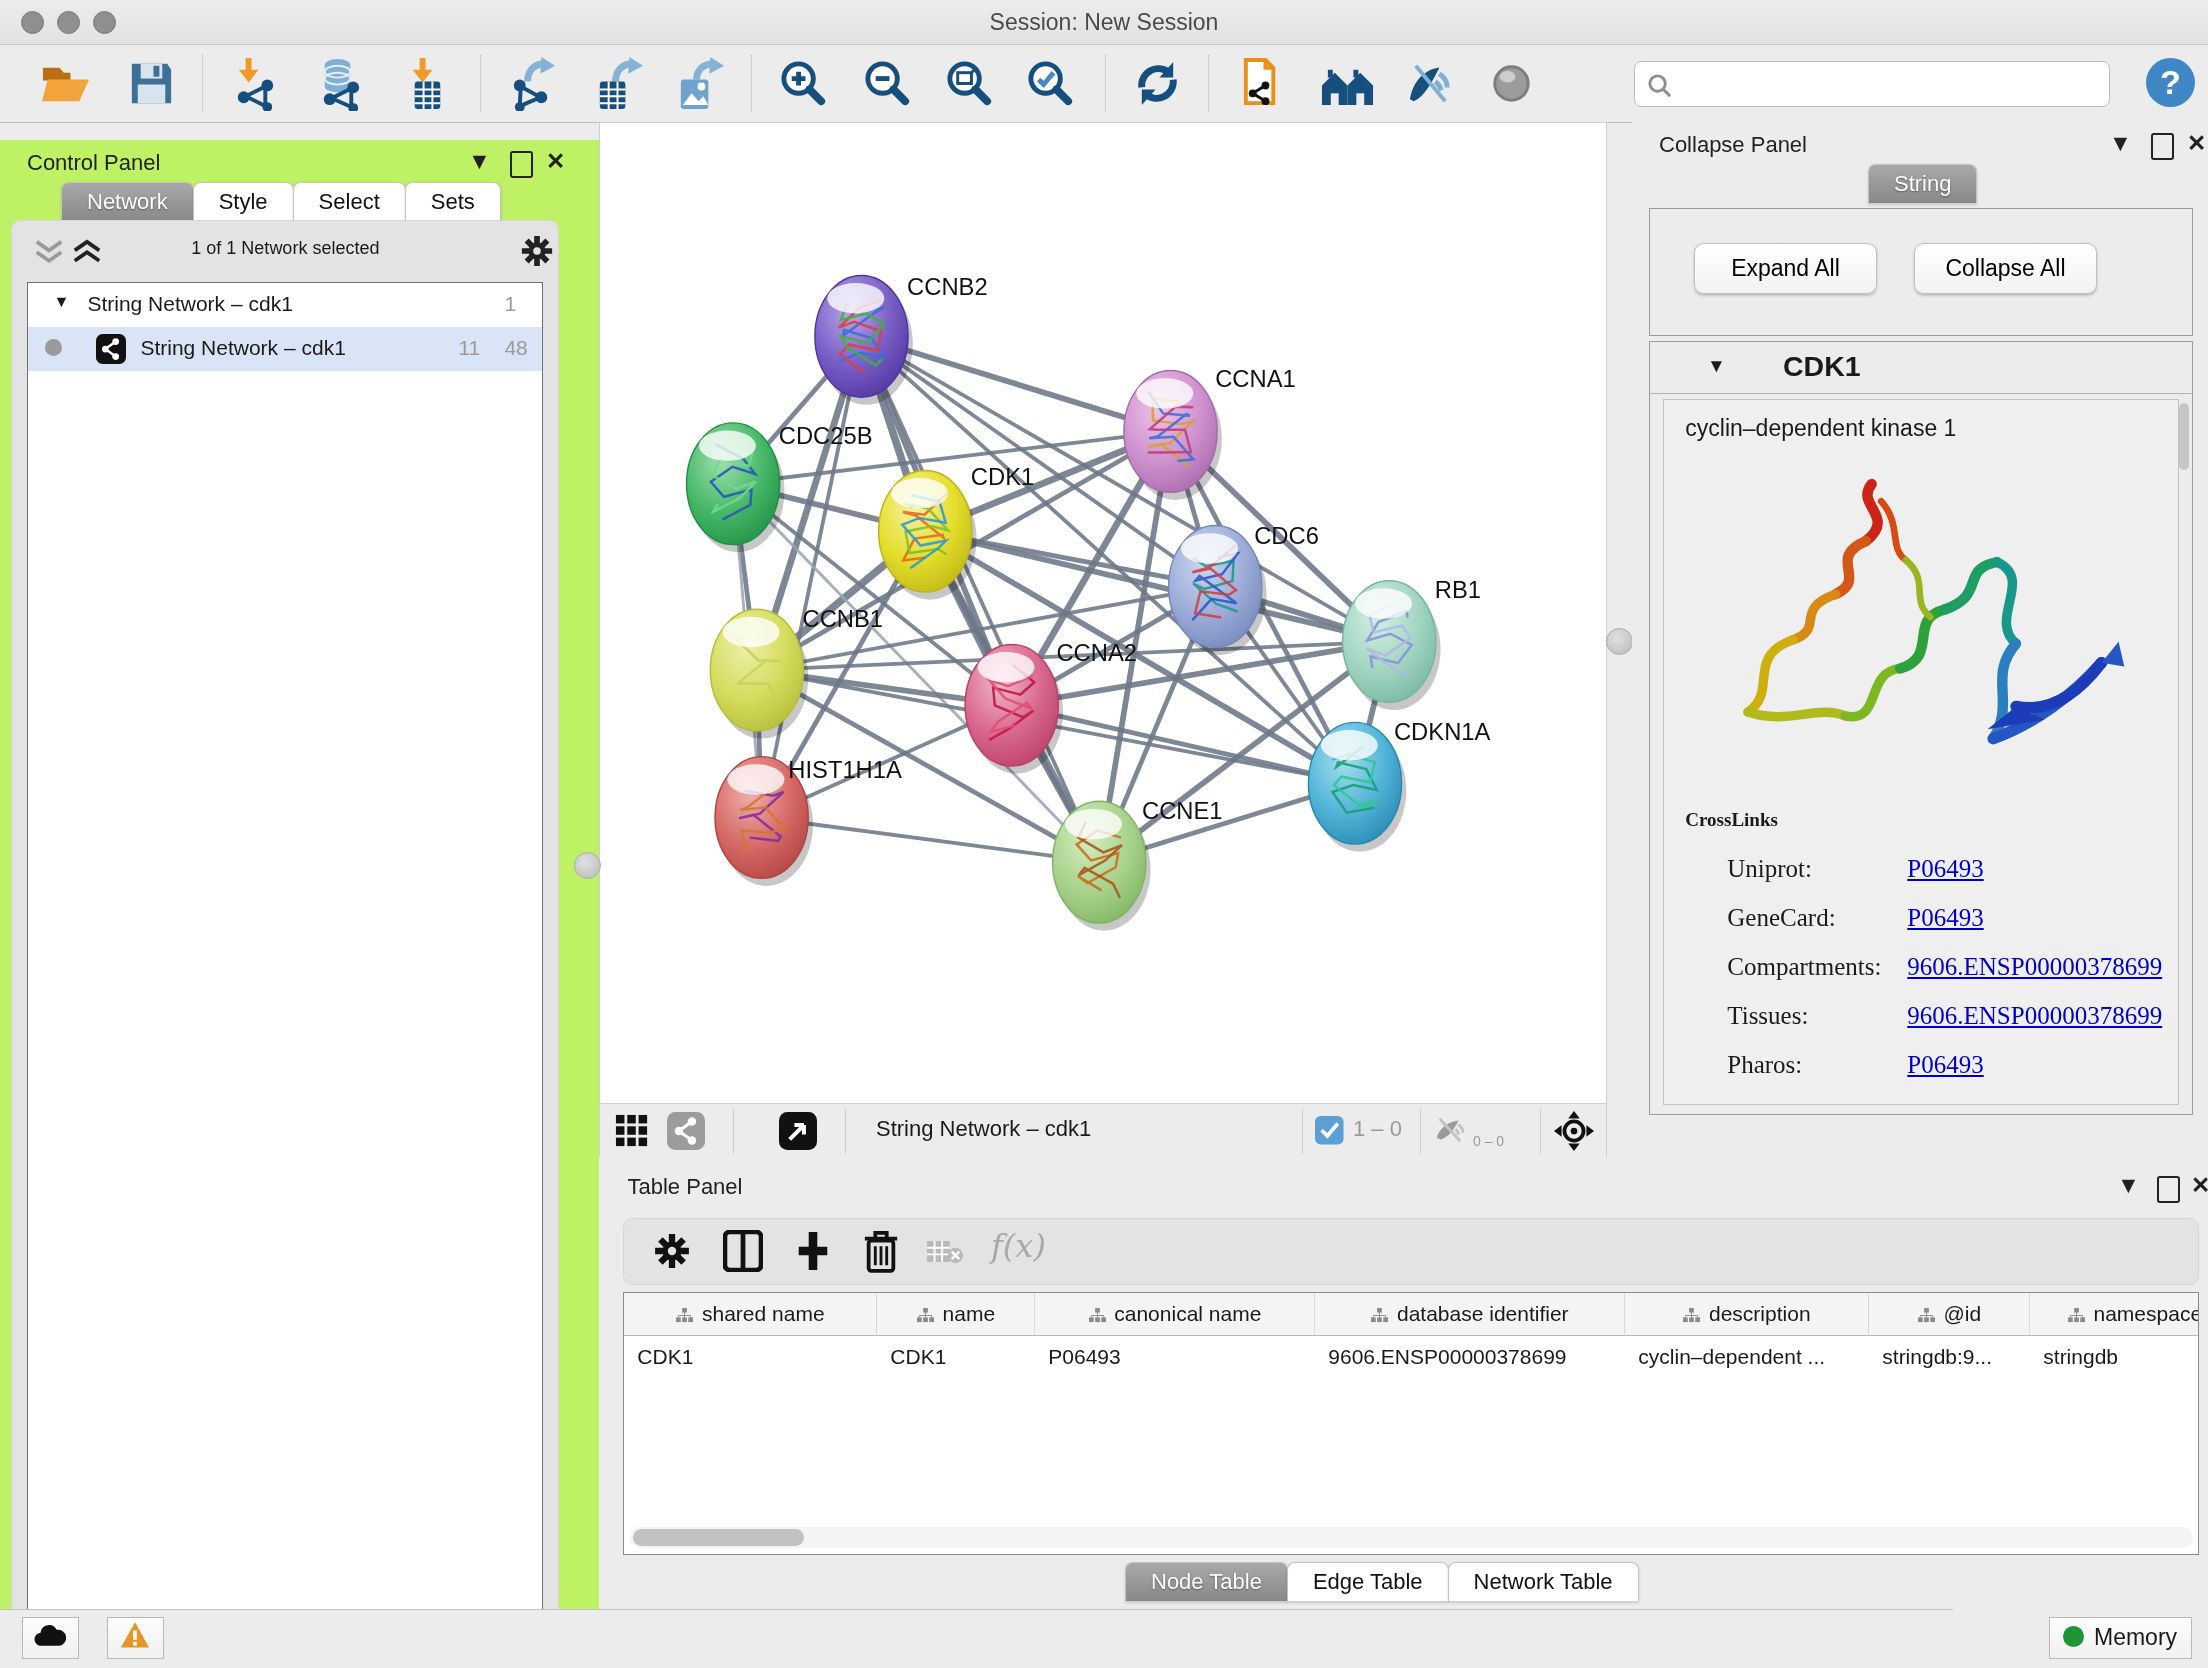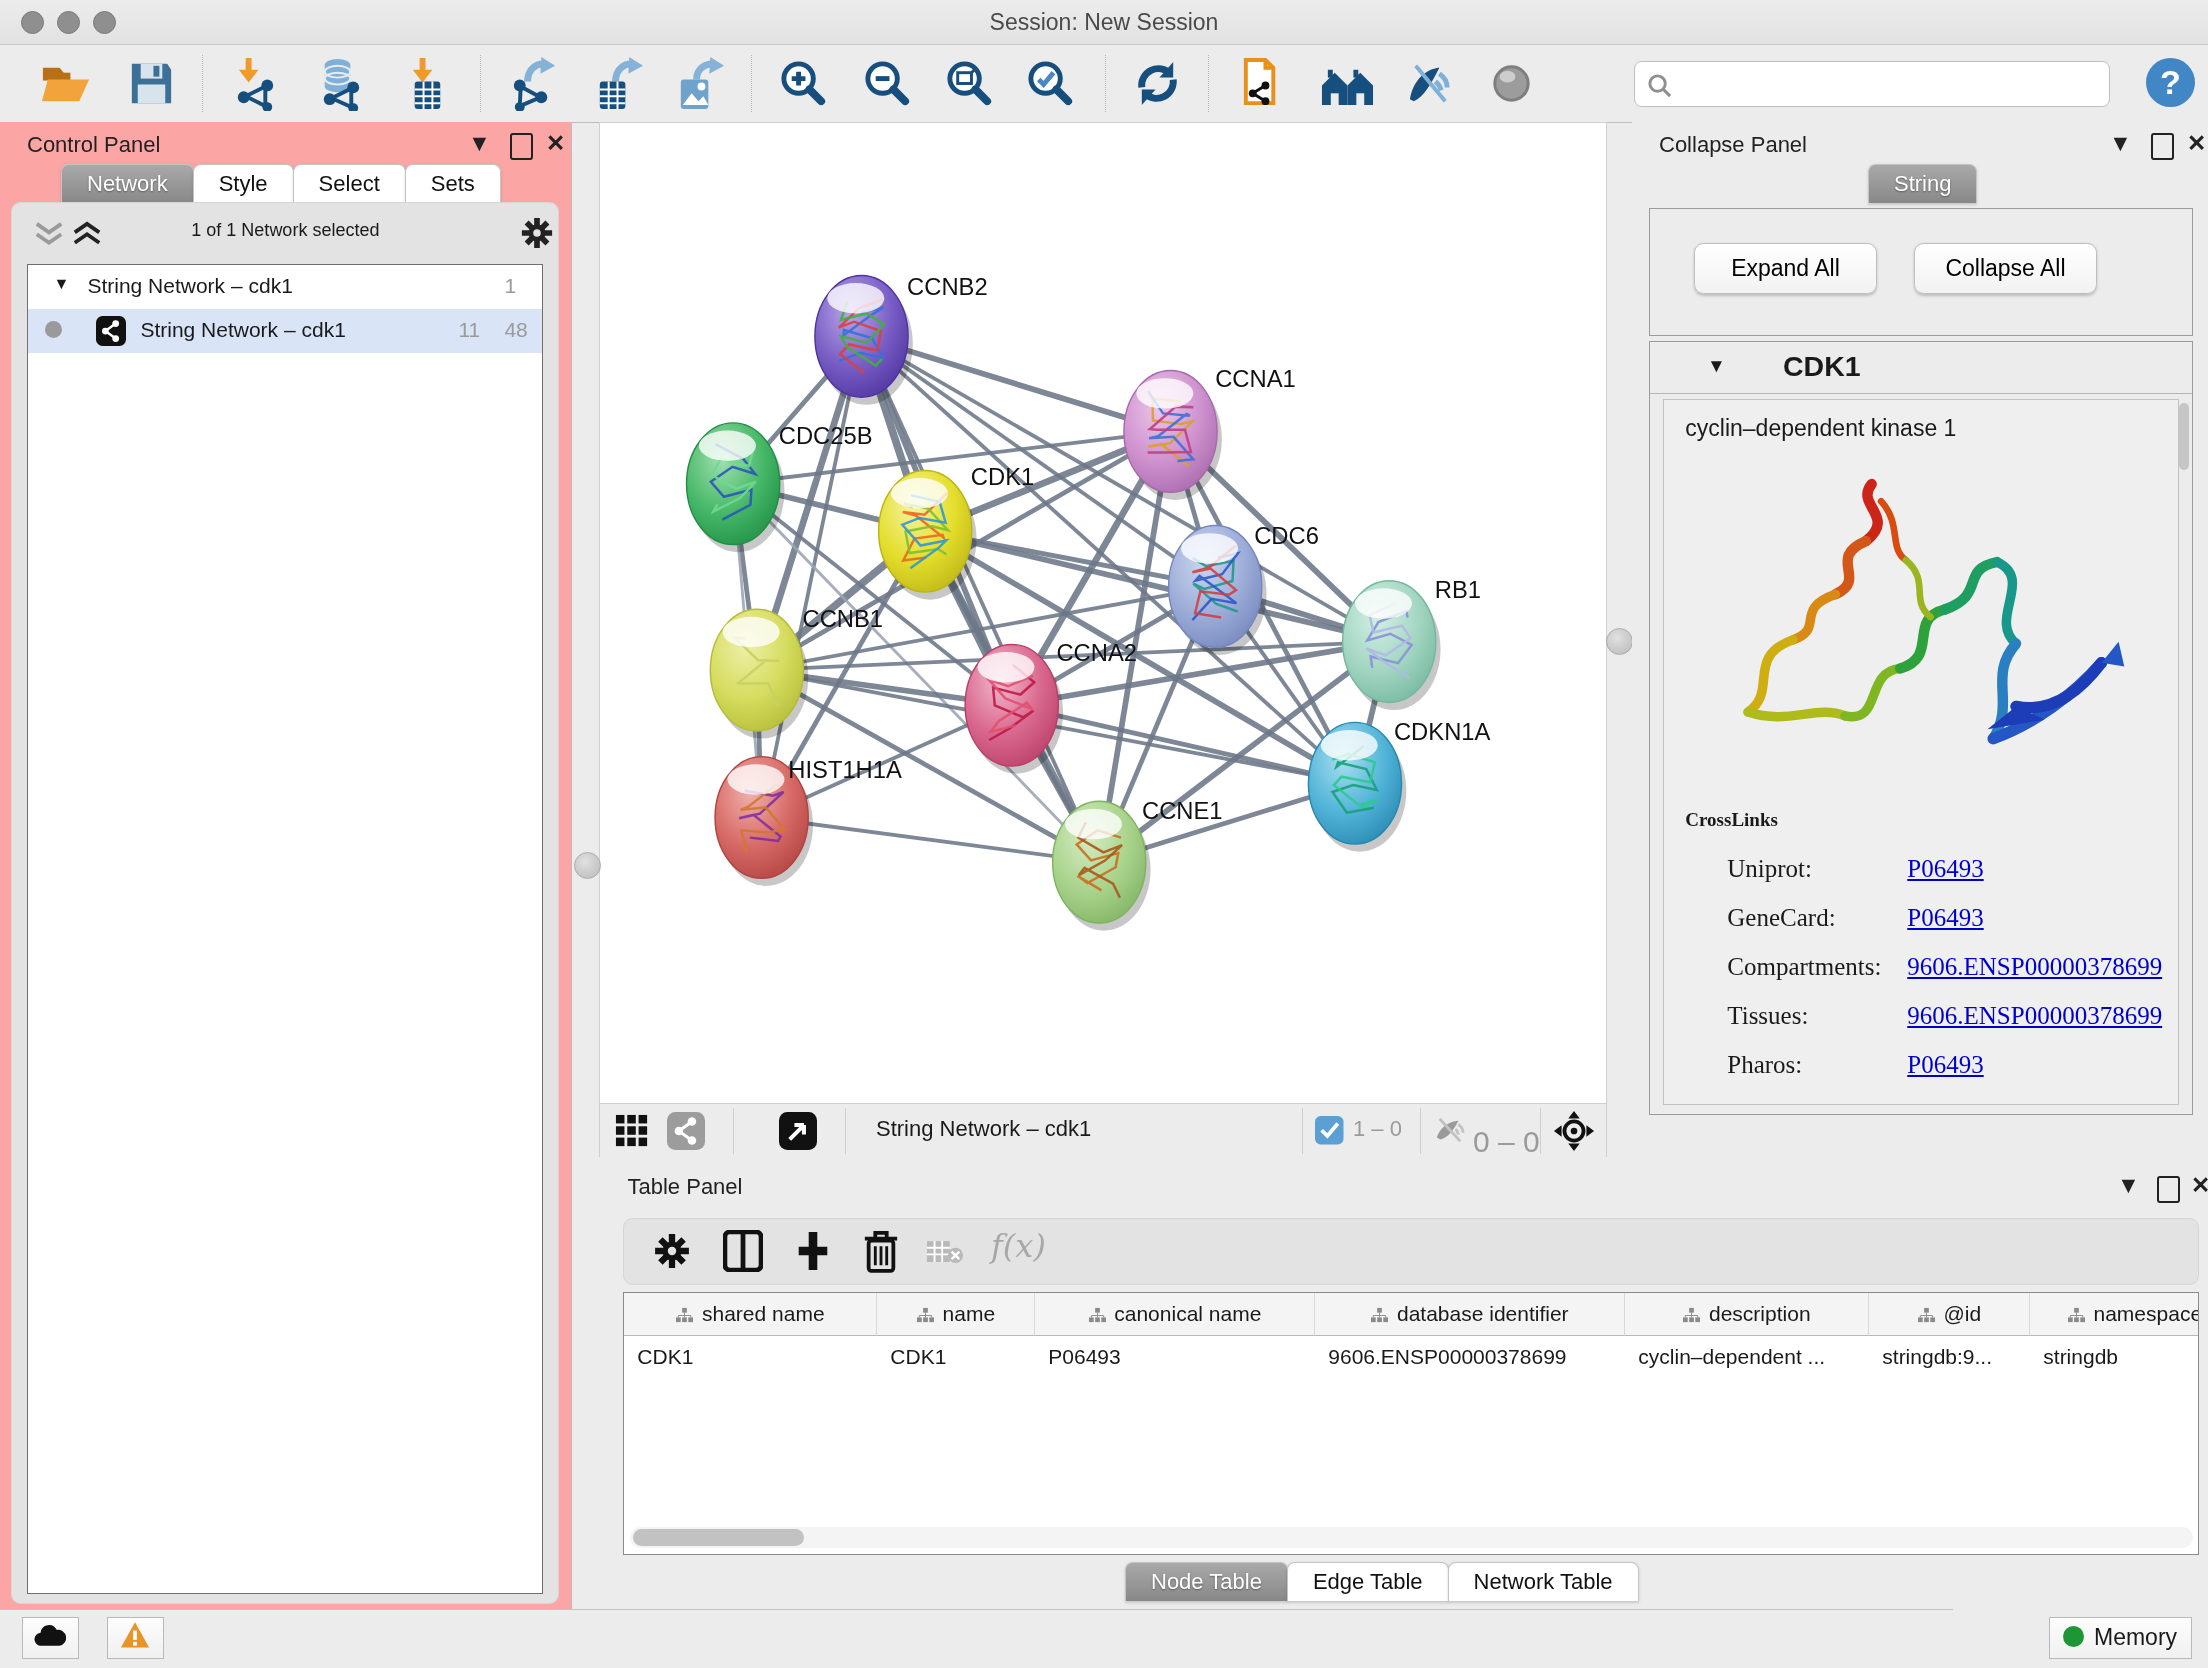--- a/index.html
+++ b/index.html
@@ -16,21 +16,21 @@
   #search-wrap{left:1634px;top:16px;width:474px;height:44px;background:#fff;border:1px solid #bcbcbc;border-radius:7.6px;}
   #help-btn{left:2146px;top:13.3px;width:49px;height:49px;border-radius:50%;background:#4187c6;color:#fff;font-size:34px;font-weight:bold;text-align:center;line-height:49px;}
   
   .panel-title{font-size:22px;color:#222;}
   .win-ico{font-size:23px;color:#222;cursor:pointer;}
   .float-ico{width:19px;height:23px;border:2.9px solid #222;border-radius:2.9px;cursor:pointer;}
   
   .tabbar .tab{display:inline-block;height:38px;line-height:38px;padding:0 25px;background:#fff;border:1px solid #c4c4c4;border-bottom:none;font-size:22px;color:#111;border-radius:7.6px 7.6px 0 0;margin-right:-1px;cursor:pointer;box-shadow:0 1.9px 2.9px rgba(0,0,0,.15);}
   .tabbar .tab.active{background:linear-gradient(#a9a9a9,#888);color:#fff;text-shadow:0 1px 1.9px rgba(0,0,0,.4);}
   
-  #control-panel{left:0;top:122px;width:571px;height:1488px;background:#fca5a5;border-right:1px solid #bdbdbd;}
+  #control-panel{left:0;top:140px;width:571px;height:1488px;background:#bef264;border-right:1px solid #bdbdbd;padding-left:32px;}
   #cp-body{left:11.4px;top:80px;width:546px;height:1400px;background:#e3e3e3;border:1px solid #cycyc;border-radius:9.5px;}
   #net-list{left:15px;top:61px;width:514px;height:1328px;background:#fff;border:1.9px solid #6f6f6f;}
   .tree-row{width:100%;height:44px;font-size:21px;}
   .gray-num{color:#9a9a9a;}
   
   #net-canvas{left:599px;top:122px;width:1006px;height:982px;background:#fff;border:1px solid #d0d0d0;}
   #net-footer{left:599px;top:1103px;width:1006px;height:53px;background:#ececec;border:1px solid #cfcfcf;}
   .nf-sep{top:3.8px;width:0;height:46px;border-left:1px solid #cfcfcf;}
   
   #results-panel{left:1632px;top:122px;width:576px;height:1035px;background:#ececec;}
@@ -514,21 +514,21 @@
         <rect width="30" height="30" rx="6" fill="#5b9fd4"></rect>
         <path d="M7 15l6 6 11-13" stroke="#fff" stroke-width="4" fill="none"></path>
       </svg>
   <span class="abs gray-num" style="left:753px;top:12.4px;font-size:22px">1 – 0</span>
   <span class="abs nf-sep" style="left:820px"></span>
   <svg class="abs" style="left:833px;top:11.4px" width="32" height="30" viewBox="0 0 34 32">
         <path d="M4 24C8 10 22 6 27 6 22 16 16 24 8 26z" fill="#9a9a9a"></path>
         <path d="M27 10c4 3 5 7 5 9M24 15c2 2 3 4 3 6" stroke="#c2c2c2" stroke-width="3" fill="none"></path>
         <path d="M7 4l22 24" stroke="#c2c2c2" stroke-width="3"></path>
       </svg>
-  <span class="abs gray-num" style="left:873px;top:21px;font-size:30px">0 – 0</span>
+  <span class="abs gray-num" style="left:873px;top:29px;font-size:14px">0 – 0</span>
   <span class="abs nf-sep" style="left:940px"></span>
   <svg class="abs" style="left:953px;top:5.7px" width="42" height="42" viewBox="0 0 44 44">
         <circle cx="22" cy="22" r="10" fill="none" stroke="#111" stroke-width="4"></circle>
         <g fill="#111">
           <path d="M22 1l6 8H16zM22 43l-6-8h12zM1 22l8-6v12zM43 22l-8 6V16z"></path>
         </g>
         <circle cx="22" cy="22" r="3.5" fill="#111"></circle>
       </svg>
 </div>
 

